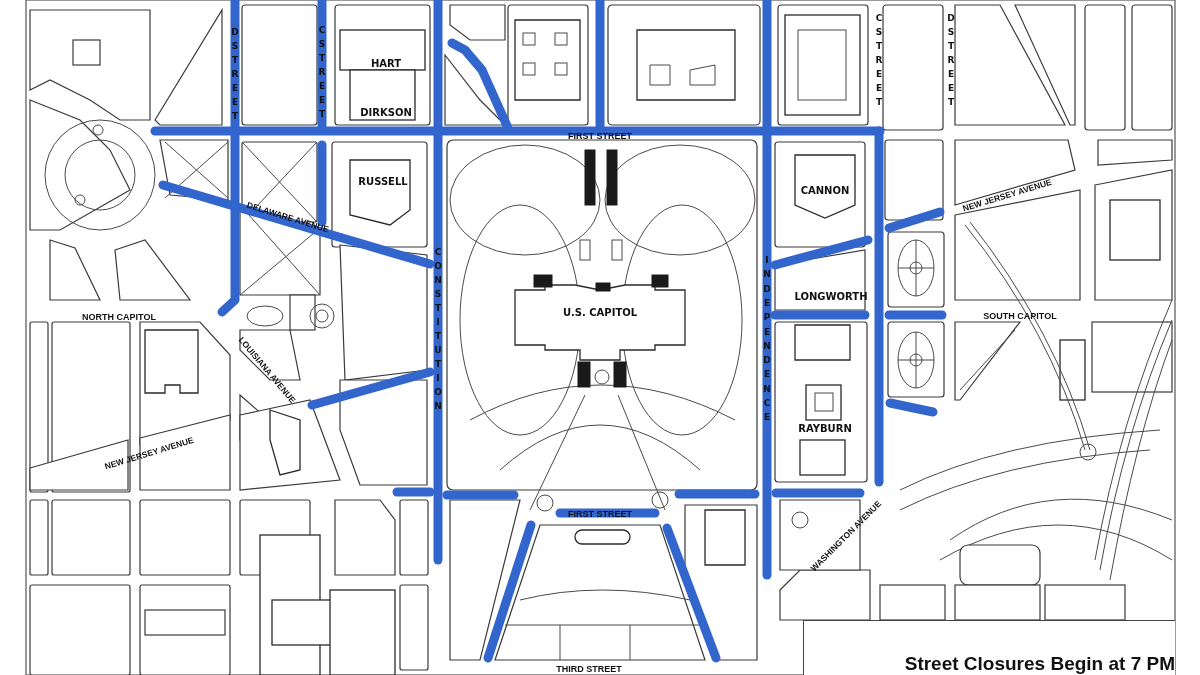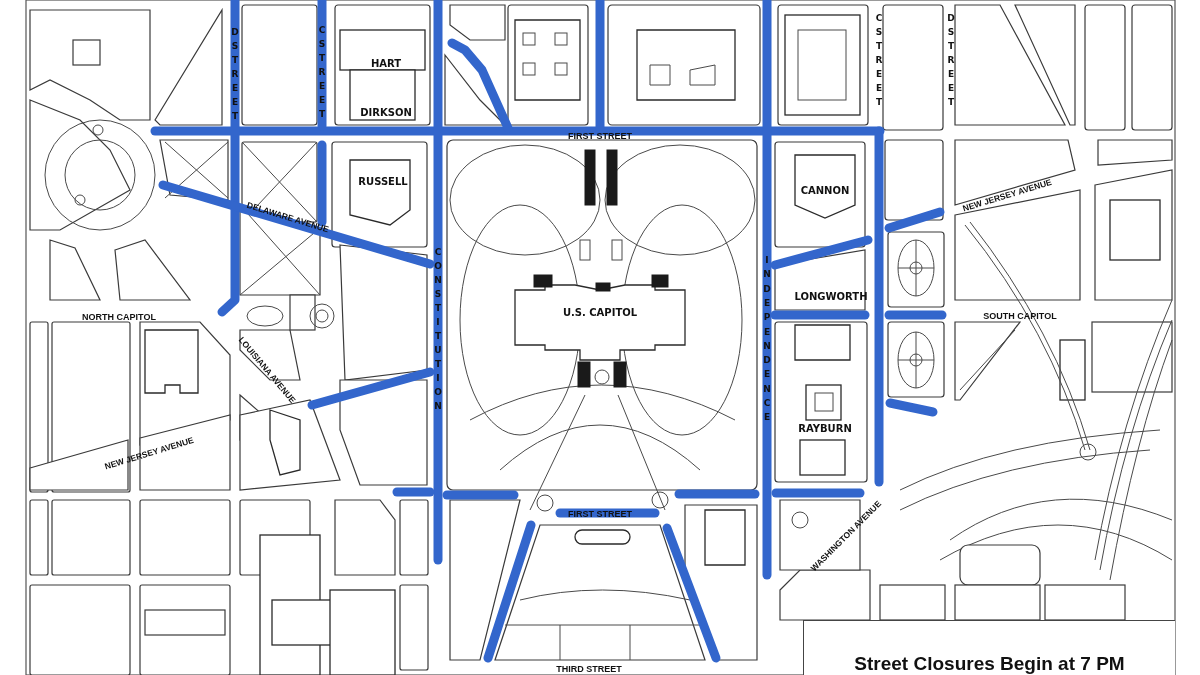--- a/index.html
+++ b/index.html
@@ -13,21 +13,21 @@
     .closure { stroke-linecap: round; fill: none; }
     .lbl { font-family: "Liberation Sans", sans-serif; font-weight: bold; fill: #111; }
     .bldlbl { font-family: "DejaVu Sans", sans-serif; font-size: 10px; fill: #111; font-weight: bold; }
     .vert { font-family: "DejaVu Sans", sans-serif; font-size: 9px; font-weight: bold; fill: #111; }
     #legend {
       position: absolute; left: 803px; top: 620px; width: 372px; height: 60px;
       background: #ffffff; border-top: 1px solid #444; border-left: 1px solid #444;
       box-sizing: border-box;
     }
     #legend-title {
-      position: absolute; left: 0; right: 0; top: 32px; text-align: center;
+      position: absolute; left: 0; right: 0; top: 32px; text-align: right;
       font-family: "Liberation Sans", sans-serif; font-weight: bold; font-size: 19px; color: #111;
     }
   </style>
 </head>
 <body>
 
 <div id="map-root">
   <svg width="1200" height="675" viewBox="0 0 1200 675">
 
     <rect x="26" y="0" width="1149" height="675" fill="#fff" stroke="#555" stroke-width="1.2"></rect>

